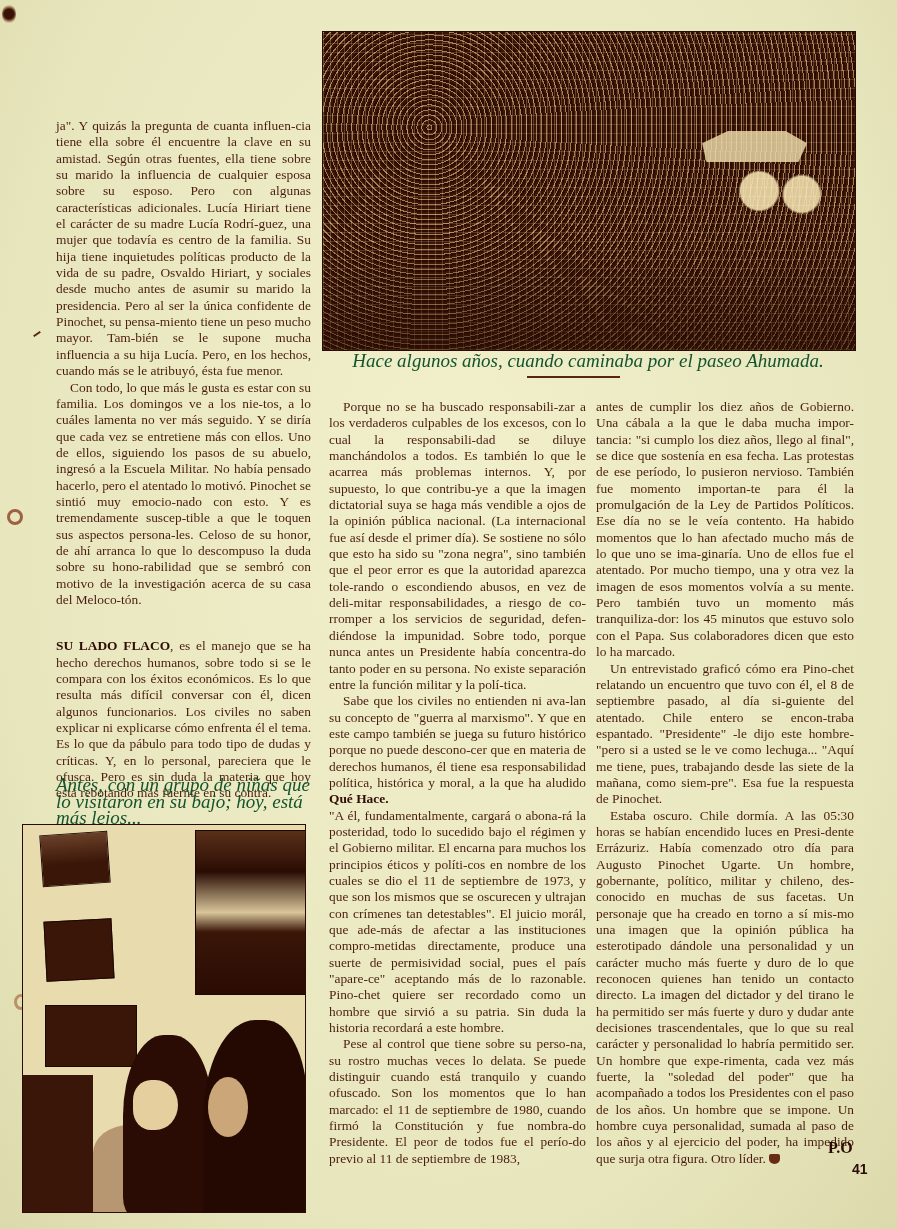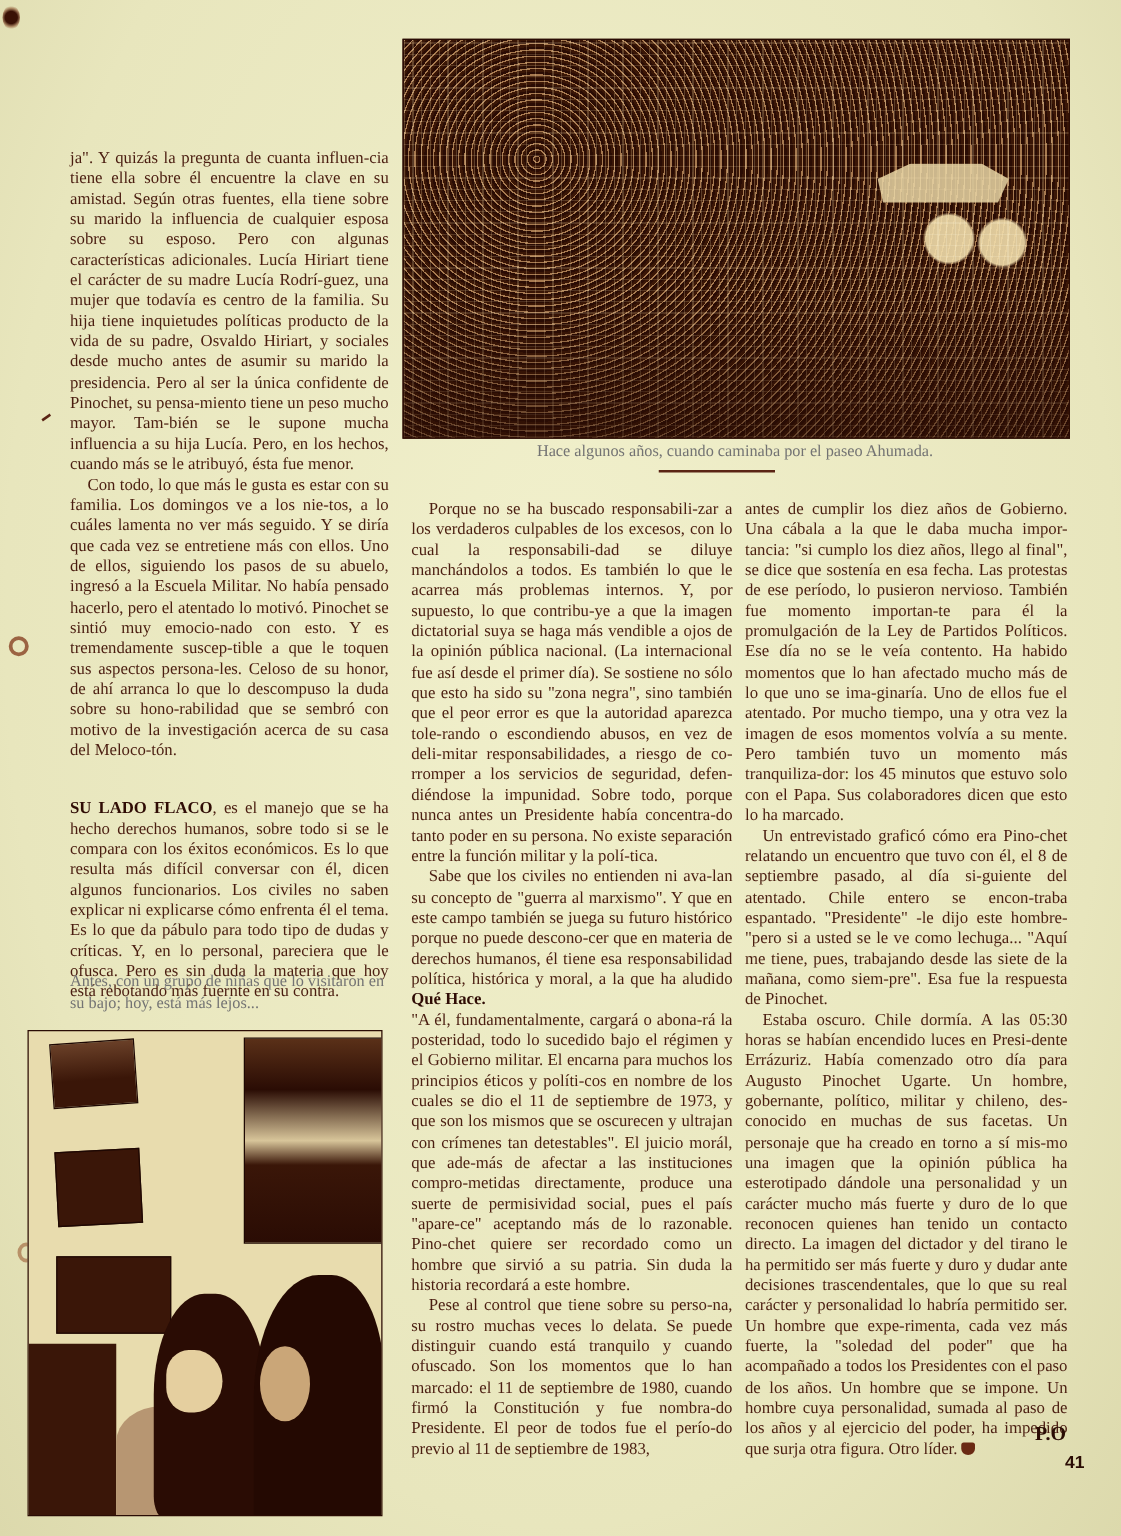--- a/index.html
+++ b/index.html
@@ -14,21 +14,21 @@
     position: absolute; font-size: 13.4px; line-height: 16.35px;
     text-align: justify; hyphens: manual;
   }
   .col p { margin: 0; }
   .col p.indent { text-indent: 14px; }
   .col p.gap { margin-top: 30px; }
   #col1 { left: 56px; top: 118px; width: 255px; }
   #col2 { left: 329px; top: 399px; width: 257px; }
   #col3 { left: 596px; top: 399px; width: 258px; }
   .caption {
-    position: absolute; font-size: 13px; line-height: 16.5px; color: #737373;
+    position: absolute; font-style: italic; font-size: 19px; line-height: 16.5px; color: #14532d;
   }
   #caption-top { left: 322px; top: 353px; width: 532px; text-align: center; }
   #caption-top-rule { position: absolute; left: 527px; top: 376px; width: 93px; height: 1.5px; background: #5a2414; }
   #caption-left { left: 56px; top: 777px; width: 262px; }
   .photo {
     position: absolute; overflow: hidden; border: 1px solid #2a0c04;
   }
   #photo-crowd {
     left: 322px; top: 31px; width: 532px; height: 318px;
     background:

